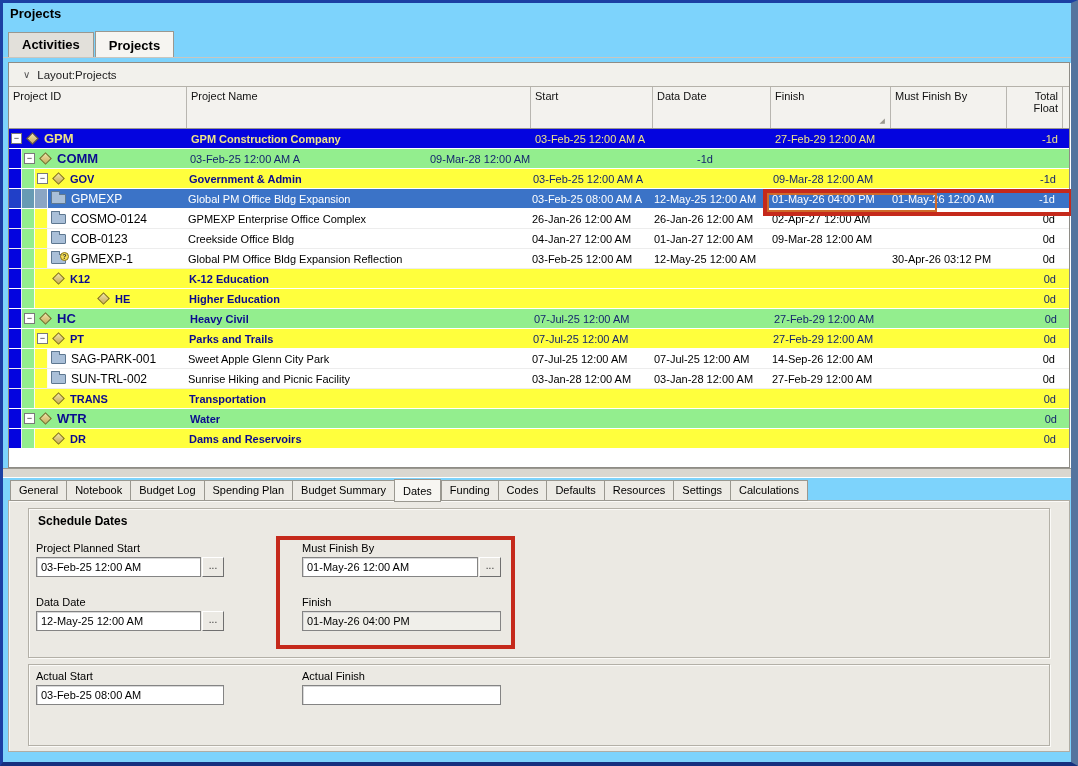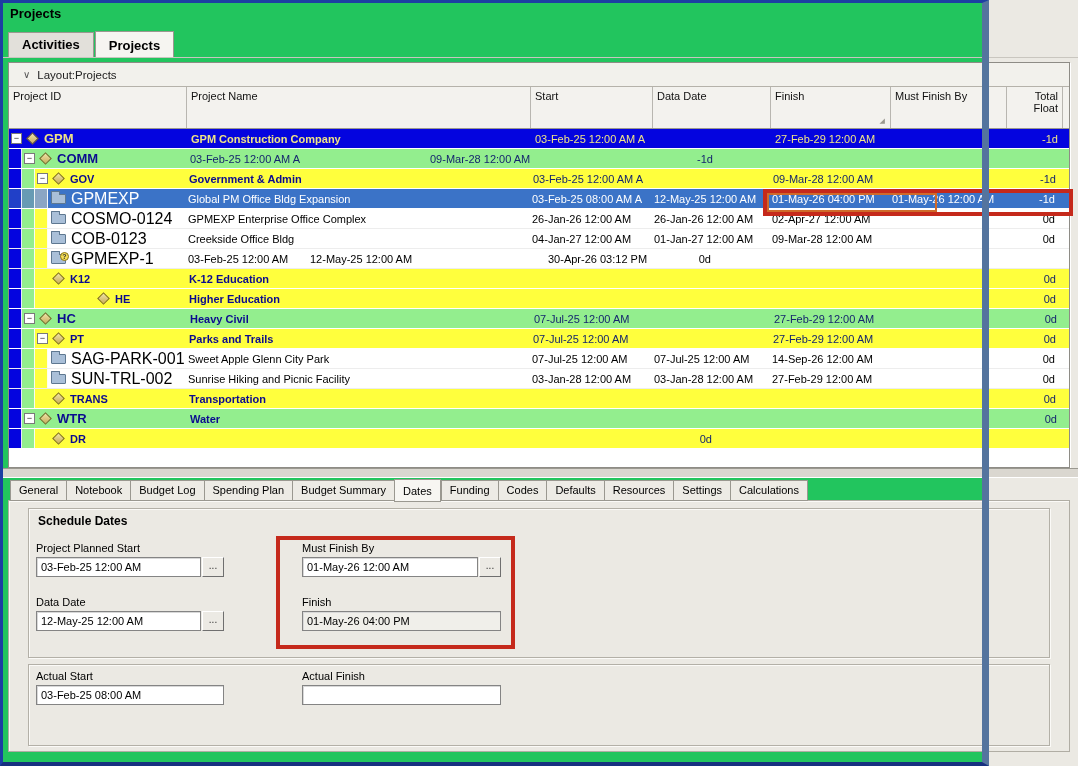--- a/index.html
+++ b/index.html
@@ -1,17 +1,17 @@
 <!DOCTYPE html>
 <html><head>
 <meta charset="utf-8">
 <style>
   * { margin:0; padding:0; box-sizing:border-box; font-family:"Liberation Sans", sans-serif; }
   html,body { width:1078px; height:766px; overflow:hidden; background:#EBE9E3; }
-  .app { position:relative; width:989px; height:766px; background:#22c55e; }
+  .app { position:relative; width:1078px; height:766px; background:#7dd3fc; }
   .frame { position:absolute; inset:0; border:3px solid #1C3FA3; border-right:7px solid #54749E; border-bottom:4px solid #17307F; pointer-events:none; z-index:60; }
 
   
   .win-title { position:absolute; left:10px; top:6px; font-size:13px; font-weight:bold; color:#000; }
   .main-tabs { position:absolute; left:8px; top:30px; height:27px; display:flex; align-items:flex-end; }
   .main-tab { padding:4px 13px 5px 13px; font-size:13px; font-weight:bold; color:#000;
               background:#E2E0DA; border:1px solid #9a9890; border-bottom:none; margin-right:1px; cursor:default; }
   .main-tab.active { background:#F6F5F1; position:relative; top:1px; padding-top:6px; }
   .tabs-baseline { position:absolute; left:0; top:57px; width:1078px; border-bottom:1px solid #c9c6bf; }
 
@@ -59,21 +59,21 @@
   .row-green .cell, .row-yellow .cell { color:#0b0b8f; }
   .row-green .c-start,.row-green .c-data,.row-green .c-fin,.row-green .c-must,.row-green .c-flt,
   .row-yellow .c-start,.row-yellow .c-data,.row-yellow .c-fin,.row-yellow .c-must,.row-yellow .c-flt { color:#15266e; }
   .row-white  { background:#fff; border-bottom:1px solid #ededed; }
   .row-white .cell { color:#000; }
   .row-selected { background:#3B73C7; border-bottom:1px solid #fff; }
   .row-selected .cell { color:#fff; }
 
   .lvl-big  { font-weight:bold; font-size:13px; }
   .lvl-mid  { font-weight:bold; font-size:11px; }
-  .lvl-proj { font-weight:normal; font-size:16px; }
+  .lvl-proj { font-weight:normal; font-size:12px; }
 
   
   .splitter { position:absolute; left:0; top:468px; width:1078px; height:10px; background:#DAD7D0;
               border-top:1px solid #9a9890; border-bottom:1px solid #fff; }
 
   
   .detail-tabs { position:absolute; left:10px; top:479px; height:22px; display:flex; align-items:flex-end; z-index:5; }
   .detail-tab { padding:3px 8px 4px 8px; font-size:11px; color:#000; background:#EDEBE5;
                 border:1px solid #9a9890; border-right:none; cursor:default; }
   .detail-tab:last-child { border-right:1px solid #9a9890; }
@@ -218,20 +218,21 @@
         <div class="trow row-white">
           <span class="band" style="background: rgb(4, 4, 223);"></span>
           <span class="band" style="background: rgb(147, 238, 142);"></span>
           <span class="band" style="background: rgb(255, 255, 61);"></span>
           <div class="cell c-id" style="width: 136px;">
             <span class="icon-folder">
               <span class="q">?</span>
             </span>
             <span class="lvl-proj">GPMEXP-1</span>
           </div>
+          <div class="cell c-name lvl-proj">Global PM Office Bldg Expansion Reflection</div>
           <div class="cell c-start">03-Feb-25 12:00 AM</div>
           <div class="cell c-data">12-May-25 12:00 AM</div>
           <div class="cell c-fin"></div>
           <div class="cell c-must">30-Apr-26 03:12 PM</div>
           <div class="cell c-flt">0d</div>
         </div>
         <div class="trow row-yellow">
           <span class="band" style="background: rgb(4, 4, 223);"></span>
           <span class="band" style="background: rgb(147, 238, 142);"></span>
           <div class="cell c-id" style="width: 150px;">
@@ -350,20 +351,21 @@
           <div class="cell c-flt">0d</div>
         </div>
         <div class="trow row-yellow">
           <span class="band" style="background: rgb(4, 4, 223);"></span>
           <span class="band" style="background: rgb(147, 238, 142);"></span>
           <div class="cell c-id" style="width: 150px;">
             <span class="expand-spacer"></span>
             <span class="icon-diamond"></span>
             <span class="lvl-mid">DR</span>
           </div>
+          <div class="cell c-name lvl-mid">Dams and Reservoirs</div>
           <div class="cell c-start"></div>
           <div class="cell c-data"></div>
           <div class="cell c-fin"></div>
           <div class="cell c-must"></div>
           <div class="cell c-flt">0d</div>
         </div>
       </div>
   </div>
 
   <div class="splitter"></div>

